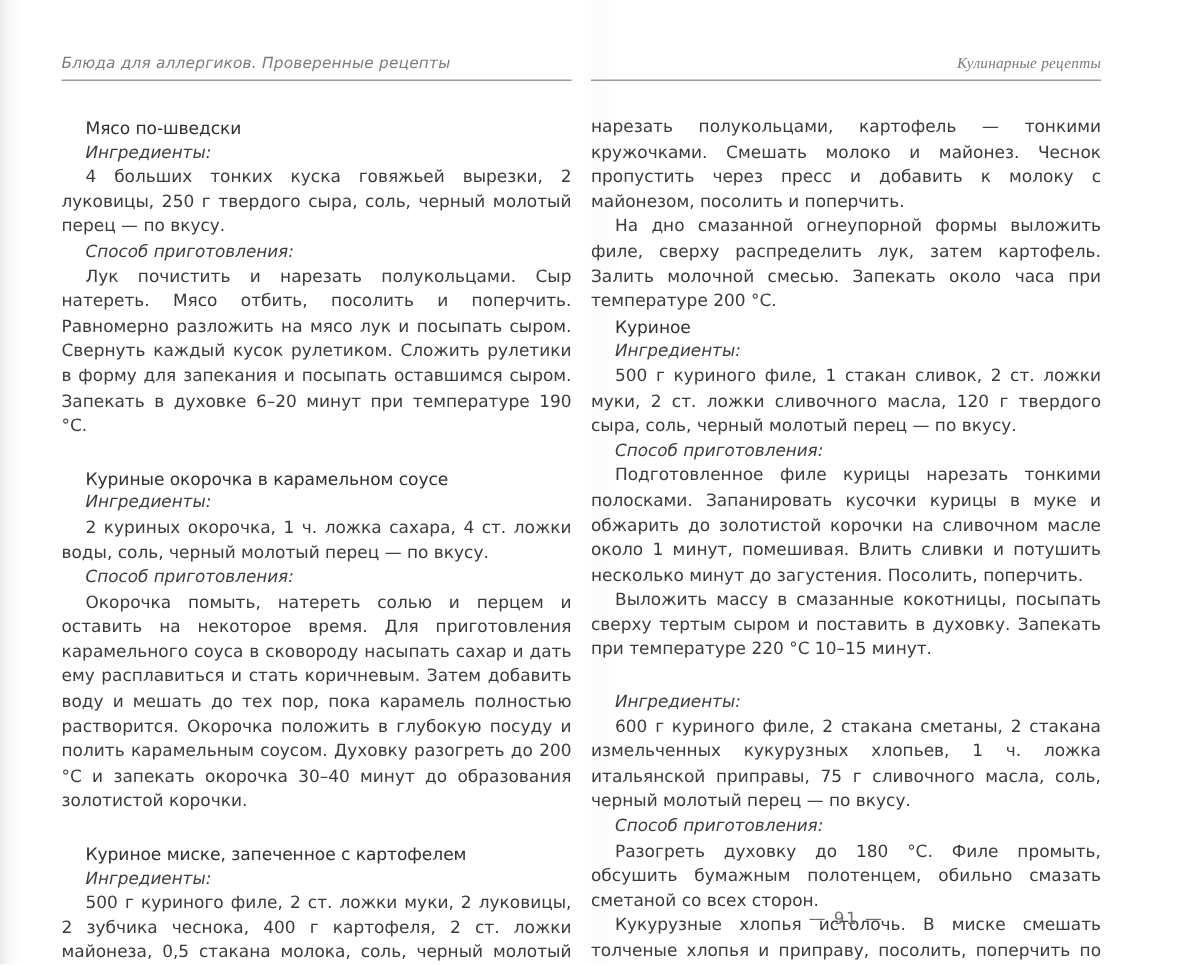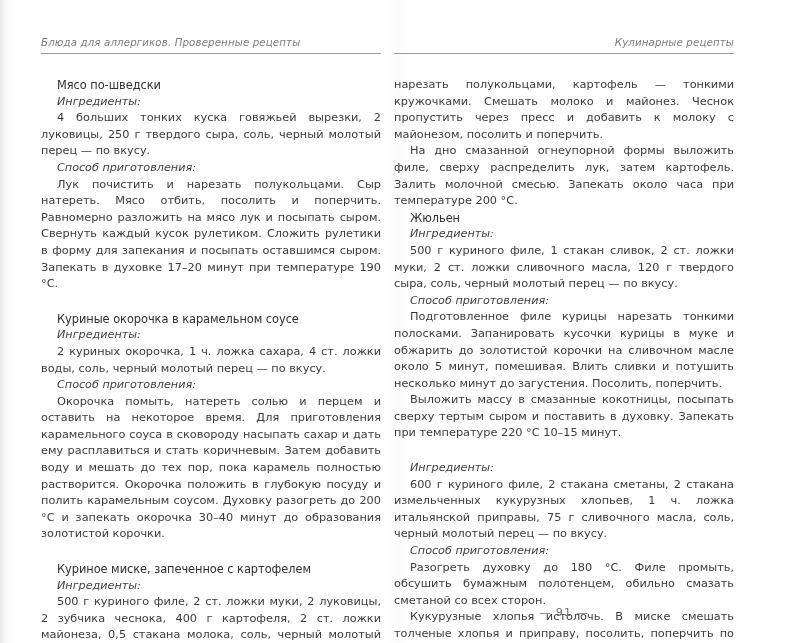--- a/index.html
+++ b/index.html
@@ -42,21 +42,21 @@
 
   .running-head {
     font-style: italic;
     font-size: 10.2px;
     color: #7b7b7b;
     letter-spacing: 0.15px;
     line-height: 14px;
     white-space: nowrap;
   }
   .page-left .running-head { text-align: left; }
-  .page-right .running-head { text-align: right; }
+  .page-right .running-head { text-align: right; font-family: Liberation Serif, serif; }
 
   .head-rule {
     height: 1px;
     background: #9a9a9a;
     margin-top: 3px;
     margin-bottom: 23px;
   }
 
   .recipe { margin: 0; }
   .recipe + .recipe { margin-top: 18px; }
@@ -111,21 +111,21 @@
     <div class="page-inner">
 
       <div class="running-head">Блюда для аллергиков. Проверенные рецепты</div>
       <div class="head-rule"></div>
 
       <div class="recipe">
         <div class="recipe-title">Мясо по-шведски</div>
         <div class="label">Ингредиенты:</div>
         <div class="para">4 больших тонких куска говяжьей вырезки, 2 луковицы, 250 г твердого сыра, соль, черный молотый перец — по вкусу.</div>
         <div class="label">Способ приготовления:</div>
-        <div class="para">Лук почистить и нарезать полукольцами. Сыр натереть. Мясо отбить, посолить и поперчить. Равномерно разложить на мясо лук и посыпать сыром. Свернуть каждый кусок рулетиком. Сложить рулетики в форму для запекания и посыпать оставшимся сыром. Запекать в духовке 17–20 минут при температуре 190 °С.</div>
+        <div class="para">Лук почистить и нарезать полукольцами. Сыр натереть. Мясо отбить, посолить и поперчить. Равномерно разложить на мясо лук и посыпать сыром. Свернуть каждый кусок рулетиком. Сложить рулетики в форму для запекания и посыпать оставшимся сыром. Запекать в духовке 6–20 минут при температуре 190 °С.</div>
       </div>
 
       <div class="recipe">
         <div class="recipe-title">Куриные окорочка в карамельном соусе</div>
         <div class="label">Ингредиенты:</div>
         <div class="para">2 куриных окорочка, 1 ч. ложка сахара, 4 ст. ложки воды, соль, черный молотый перец — по вкусу.</div>
         <div class="label">Способ приготовления:</div>
         <div class="para">Окорочка помыть, натереть солью и перцем и оставить на некоторое время. Для приготовления карамельного соуса в сковороду насыпать сахар и дать ему расплавиться и стать коричневым. Затем добавить воду и мешать до тех пор, пока карамель полностью растворится. Окорочка положить в глубокую посуду и полить карамельным соусом. Духовку разогреть до 200 °С и запекать окорочка 30–40 минут до образования золотистой корочки.</div>
       </div>
 
@@ -142,25 +142,25 @@
   <div class="page page-right">
     <div class="page-inner">
 
       <div class="running-head">Кулинарные рецепты</div>
       <div class="head-rule"></div>
 
       <div class="para cont">нарезать полукольцами, картофель — тонкими кружочками. Смешать молоко и майонез. Чеснок пропустить через пресс и добавить к молоку с майонезом, посолить и поперчить.</div>
       <div class="para">На дно смазанной огнеупорной формы выложить филе, сверху распределить лук, затем картофель. Залить молочной смесью. Запекать около часа при температуре 200 °С.</div>
 
       <div class="recipe">
-        <div class="recipe-title">Жюльен</div>
+        <div class="recipe-title">Куриное</div>
         <div class="label">Ингредиенты:</div>
         <div class="para">500 г куриного филе, 1 стакан сливок, 2 ст. ложки муки, 2 ст. ложки сливочного масла, 120 г твердого сыра, соль, черный молотый перец — по вкусу.</div>
         <div class="label">Способ приготовления:</div>
-        <div class="para">Подготовленное филе курицы нарезать тонкими полосками. Запанировать кусочки курицы в муке и обжарить до золотистой корочки на сливочном масле около 5 минут, помешивая. Влить сливки и потушить несколько минут до загустения. Посолить, поперчить.</div>
+        <div class="para">Подготовленное филе курицы нарезать тонкими полосками. Запанировать кусочки курицы в муке и обжарить до золотистой корочки на сливочном масле около 1 минут, помешивая. Влить сливки и потушить несколько минут до загустения. Посолить, поперчить.</div>
         <div class="para">Выложить массу в смазанные кокотницы, посыпать сверху тертым сыром и поставить в духовку. Запекать при температуре 220 °С 10–15 минут.</div>
       </div>
 
       <div class="recipe">
         <div class="label">Ингредиенты:</div>
         <div class="para">600 г куриного филе, 2 стакана сметаны, 2 стакана измельченных кукурузных хлопьев, 1 ч. ложка итальянской приправы, 75 г сливочного масла, соль, черный молотый перец — по вкусу.</div>
         <div class="label">Способ приготовления:</div>
         <div class="para">Разогреть духовку до 180 °С. Филе промыть, обсушить бумажным полотенцем, обильно смазать сметаной со всех сторон.</div>
         <div class="para">Кукурузные хлопья истолочь. В миске смешать толченые хлопья и приправу, посолить, поперчить по вкусу.</div>
       </div>

